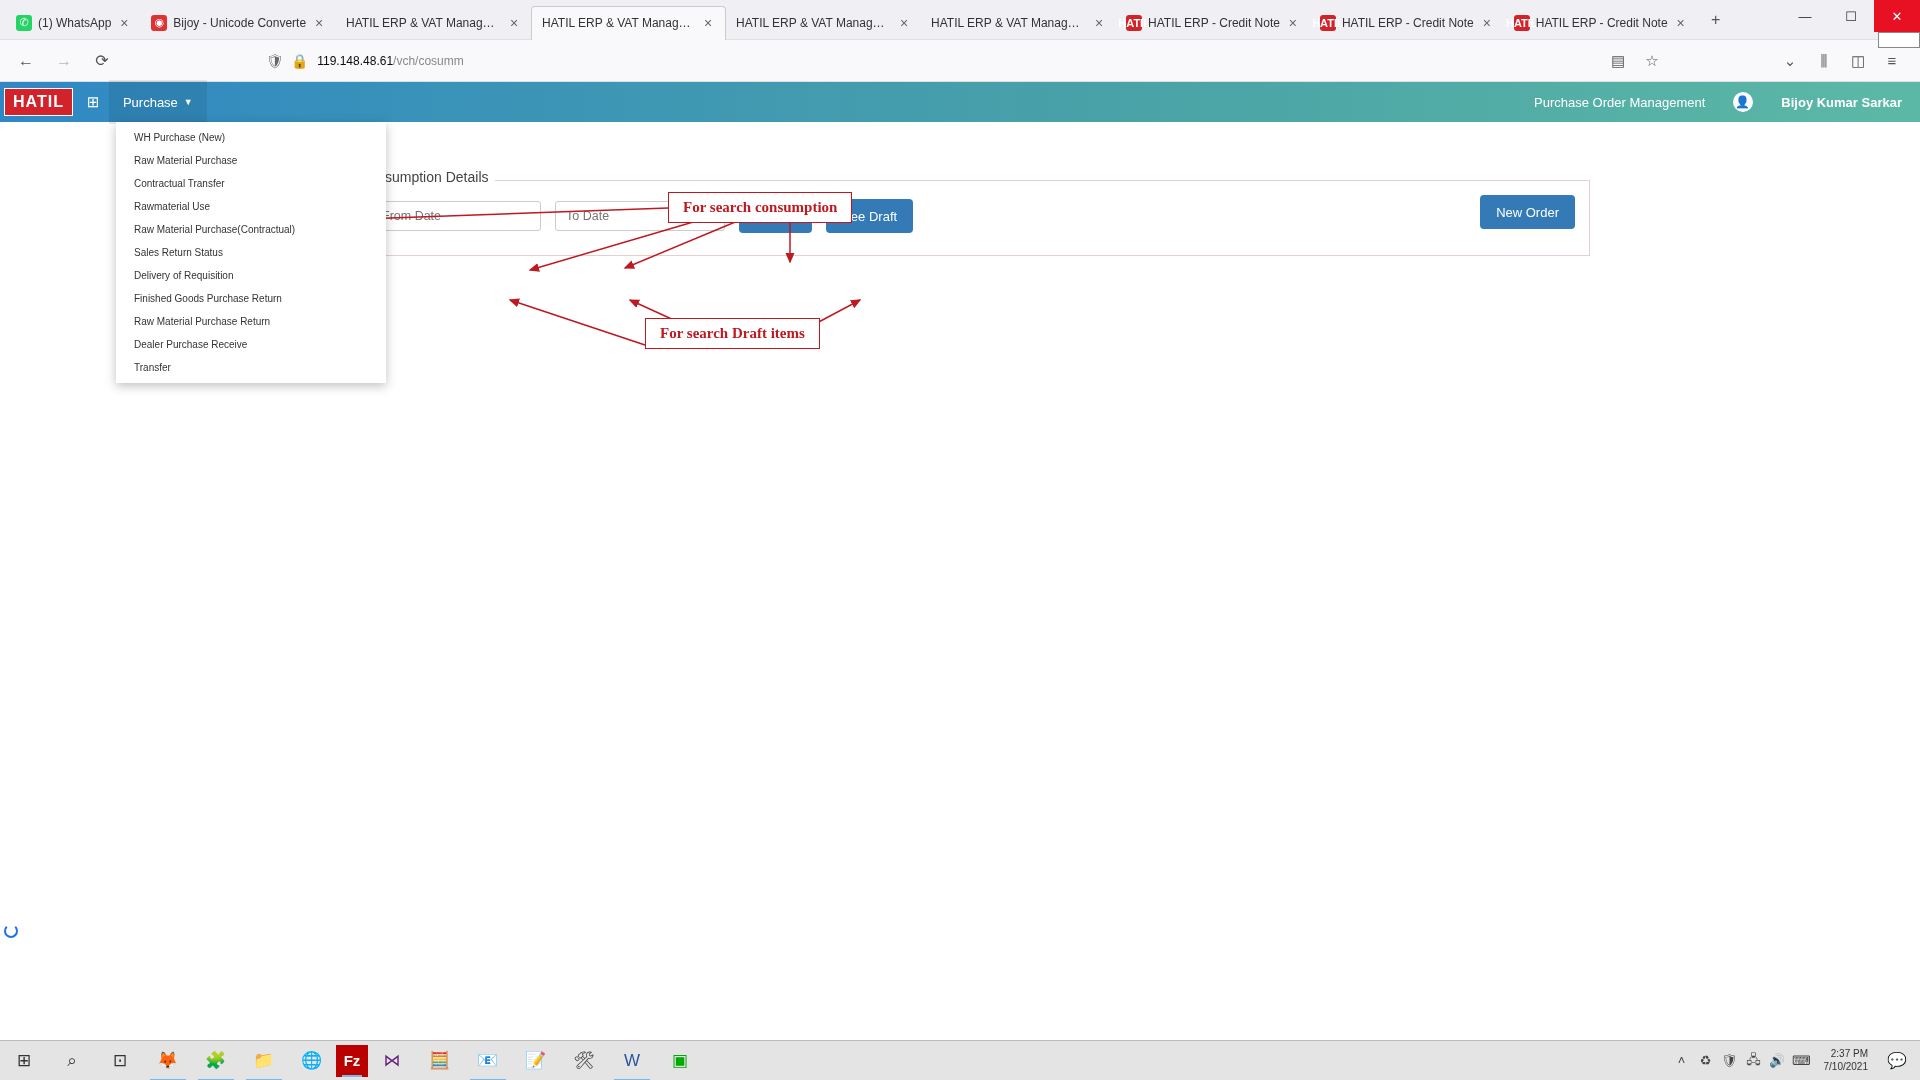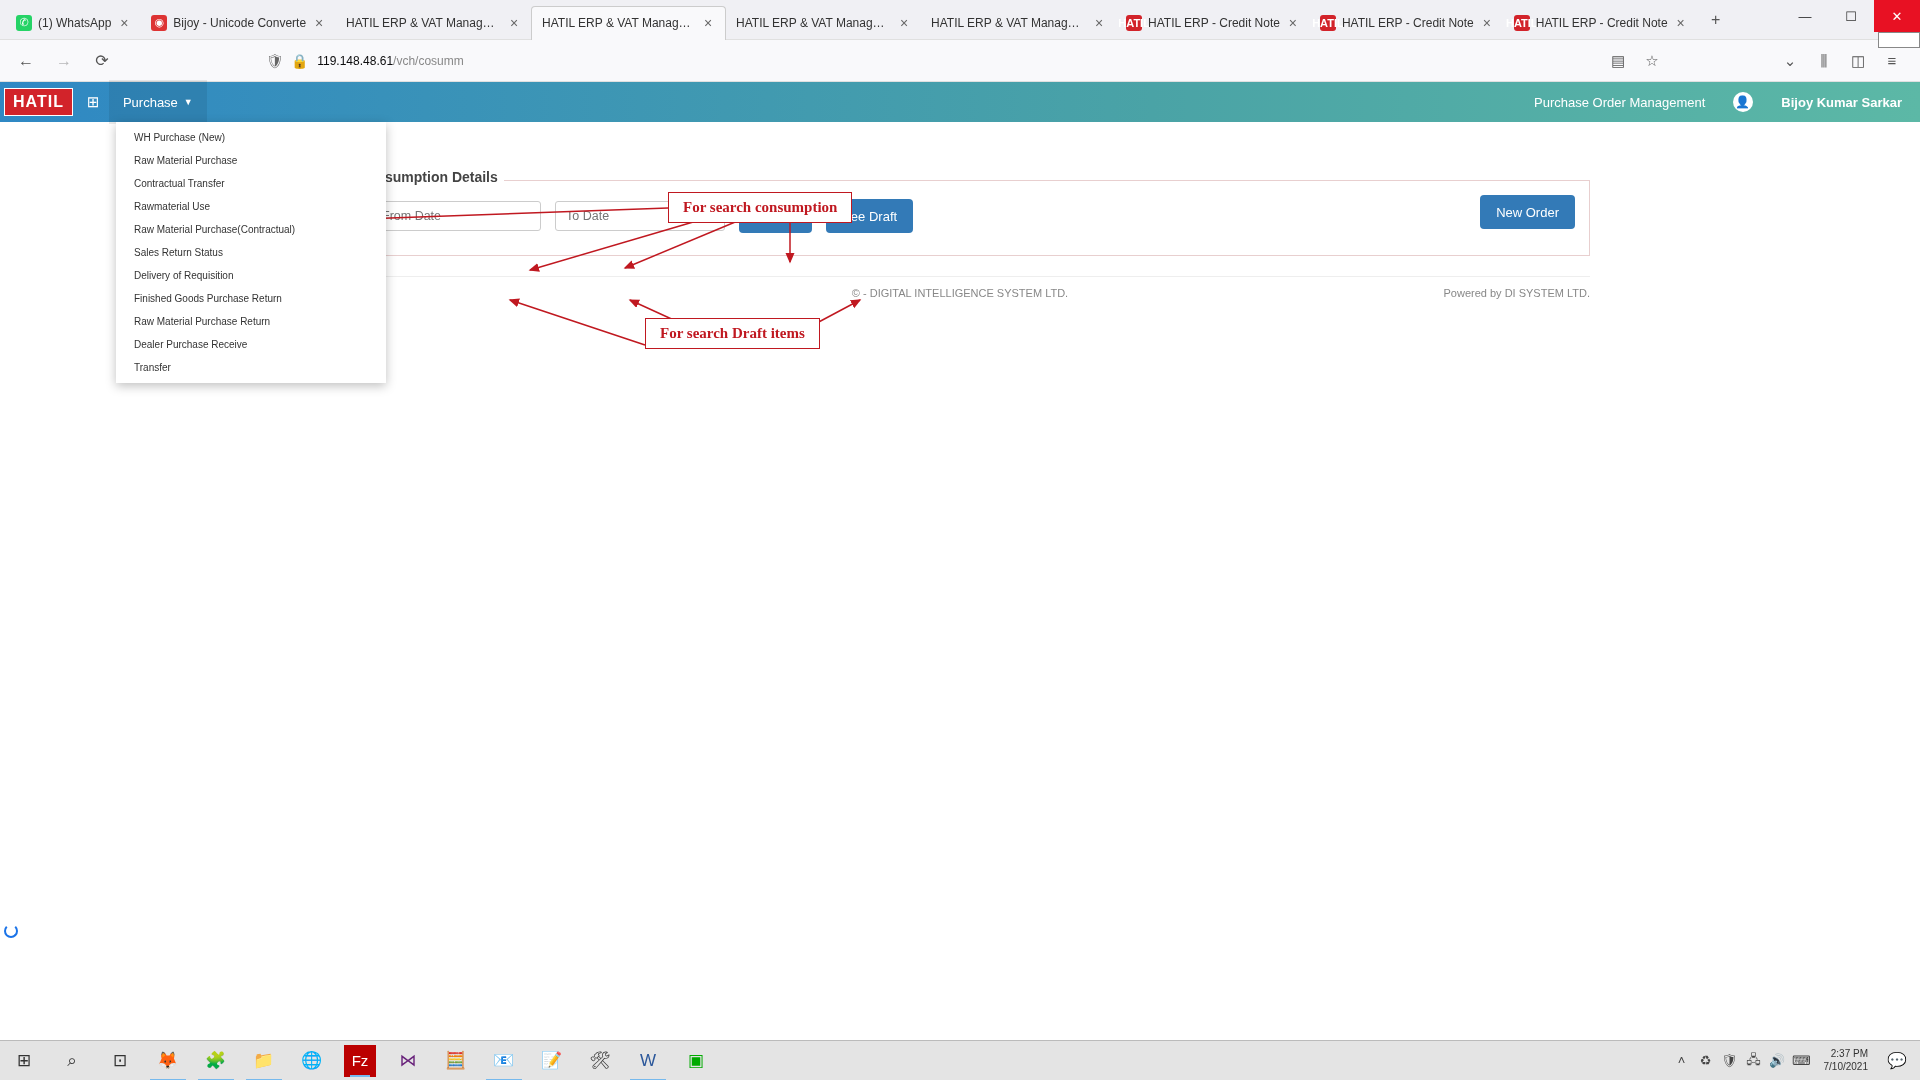--- a/index.html
+++ b/index.html
@@ -36,21 +36,21 @@
 .hdr-right{margin-left:auto;display:flex;align-items:center;gap:28px;padding-right:18px}
 .avatar{width:20px;height:20px;border-radius:50%;background:#fff;display:inline-flex;align-items:center;justify-content:center;color:#4aa3a6;font-size:12px}
 
 
 .dropdown{position:absolute;left:116px;top:122px;width:270px;background:#fff;box-shadow:0 3px 10px rgba(0,0,0,.25);padding:4px 0;z-index:50}
 .dd-item{padding:6px 18px;font-size:10px;color:#333;cursor:pointer}
 
 
 .page{padding:0 330px 0 330px;position:relative}
 .panel{border:1px solid #e8cfcf;background:#fff;margin-top:58px;padding:18px 20px 22px;position:relative}
-.panel-title{position:absolute;top:-12px;left:14px;background:#fff;padding:0 6px;font-size:14px;font-weight:700;color:#444}
+.panel-title{position:absolute;top:-12px;left:14px;background:#fff;padding:0 6px;font-size:14px;font-weight:400;color:#444}
 .controls{display:flex;align-items:center;gap:14px}
 .date-input{width:170px;height:30px;border:1px solid #ccc;border-radius:3px;padding:0 10px;font-size:12.5px;color:#999}
 .btn{height:34px;padding:0 16px;border:none;border-radius:4px;color:#fff;font-size:13px;cursor:pointer}
 .btn-primary{background:#337ab7}
 .btn-new{background:#337ab7;position:absolute;right:14px;top:14px}
 .footer-line{display:flex;justify-content:space-between;align-items:center;font-size:11px;color:#888;padding:10px 0 6px;border-top:1px solid #eee;margin-top:20px}
 
 
 .annot{position:absolute;border:1.5px solid #c01820;background:#fff;padding:6px 14px;font-size:15px;font-weight:bold;color:#c01820;z-index:40;font-family:"Times New Roman",serif}
 svg.arrows{position:absolute;left:0;top:0;pointer-events:none;z-index:39}
@@ -178,25 +178,20 @@
   <div class="panel">
     <div class="panel-title" style="left: 48px;">sumption Details</div>
     <button class="btn btn-new">New Order</button>
     <div class="controls">
       <input class="date-input" style="margin-left: 20px;" placeholder="From Date">
       <input class="date-input" placeholder="To Date" style="">
       <button class="btn btn-primary">Search</button>
       <button class="btn btn-primary">See Draft</button>
     </div>
   </div>
-  <div class="footer-line">
-    <span></span>
-    <span style="position:absolute;left:50%;transform:translateX(-50%)">© - DIGITAL INTELLIGENCE SYSTEM LTD.</span>
-    <span>Powered by DI SYSTEM LTD.</span>
-  </div>
 </div>
 
 <div class="annot" style="left:668px;top:192px">For search consumption</div>
 <div class="annot" style="left:645px;top:318px">For search Draft items</div>
 
 <svg class="arrows" width="1920" height="900">
   <defs>
       <marker id="ah" markerWidth="8" markerHeight="8" refX="6" refY="3" orient="auto">
         <path d="M0,0 L7,3 L0,6 Z" fill="#c01820"></path>
       </marker>
@@ -216,21 +211,21 @@
 
 <div class="taskbar">
   <div class="tb-left">
     <div class="tb-btn">⊞</div>
     <div class="tb-btn">⌕</div>
     <div class="tb-btn">⊡</div>
     <div class="tb-btn active" style="color:#ff7139">🦊</div>
     <div class="tb-btn active">🧩</div>
     <div class="tb-btn active">📁</div>
     <div class="tb-btn">🌐</div>
-    <div class="tb-btn active" style="background:#b00;color:#fff;width:32px;height:32px;margin:4px 8px;font-weight:normal;font-size:15px">Fz</div>
+    <div class="tb-btn active" style="background:#b00;color:#fff;width:32px;height:32px;margin:4px 0;font-weight:bold;font-size:15px">Fz</div>
     <div class="tb-btn" style="color:#68217a">⋈</div>
     <div class="tb-btn">🧮</div>
     <div class="tb-btn active">📧</div>
     <div class="tb-btn">📝</div>
     <div class="tb-btn">🛠</div>
     <div class="tb-btn active" style="color:#2b579a">W</div>
     <div class="tb-btn" style="color:#0a0">▣</div>
   </div>
   <div class="tb-right">
     <div class="tray-icon">˄</div>

